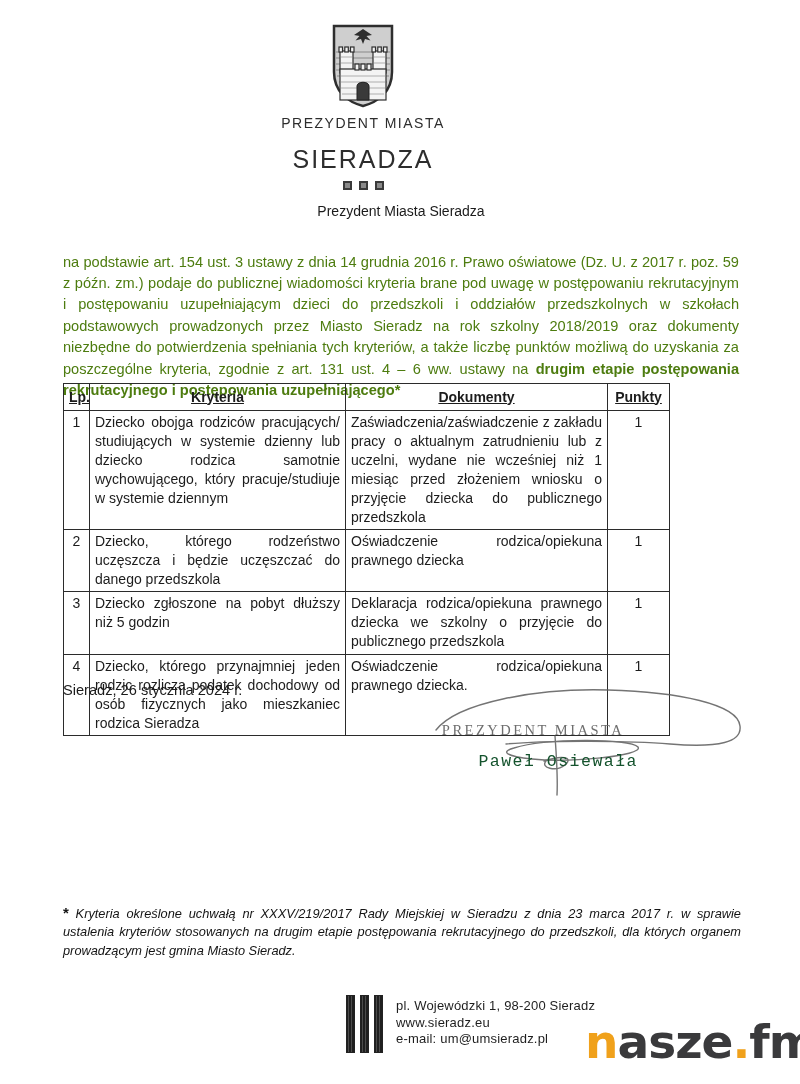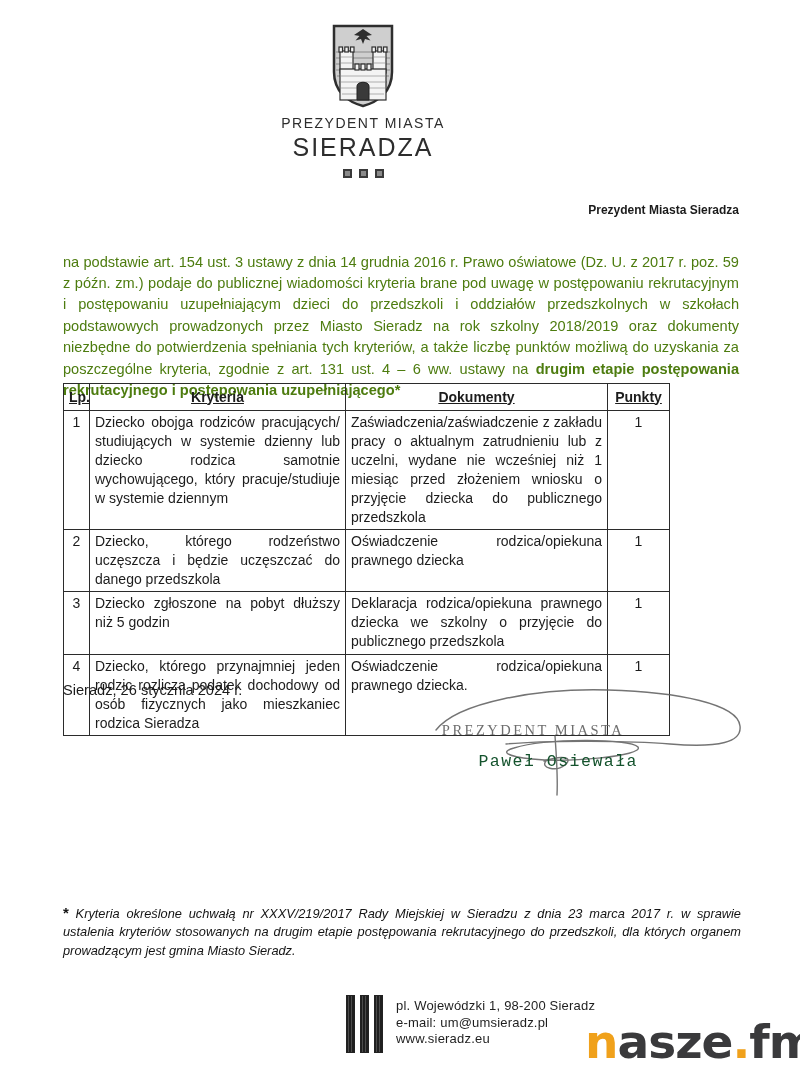--- a/index.html
+++ b/index.html
@@ -15,32 +15,32 @@
   .letterhead{
     position:absolute;top:24px;left:0;width:726px;
     text-align:center;
   }
   .crest{display:block;margin:0 auto;}
   .office-line1{
     margin-top:7px;
     font-size:14px;letter-spacing:1.5px;color:#2d2d2d;font-weight:400;
   }
   .office-line2{
-    margin-top:2px;
+    margin-top:14px;
     font-size:25px;letter-spacing:2px;color:#2d2d2d;font-weight:400;
   }
   .squares{margin-top:7px;display:flex;justify-content:center;gap:7px;}
   .squares span{
     display:block;width:9px;height:9px;
     background:#8a8a8a;border:2.5px solid #3a3a3a;box-sizing:border-box;
   }
   
   .doc-title{
     position:absolute;top:203px;left:63px;width:676px;
-    text-align:right;font-weight:700;font-size:12px;color:#1b1b1b;
+    text-align:center;font-weight:400;font-size:14px;color:#1b1b1b;
   }
   
   .intro{
     position:absolute;top:237px;left:63px;width:676px;
     font-size:14.6px;line-height:21.4px;text-align:justify;color:#4d7c0f;
   }
   .intro b{font-weight:700;}
   
   .criteria-table{
     position:absolute;top:383px;left:63px;
@@ -240,20 +240,20 @@
   <p class="footnote"><span class="asterisk">*</span><span> Kryteria określone uchwałą nr XXXV/219/2017 Rady Miejskiej w Sieradzu z dnia 23 marca 2017 r. w sprawie ustalenia kryteriów stosowanych na drugim etapie postępowania rekrutacyjnego do przedszkoli, dla których organem prowadzącym jest gmina Miasto Sieradz.</span></p>
 
   <div class="footer">
     <div class="footer-bars">
       <i></i>
         <i></i>
         <i></i>
     </div>
     <div class="footer-address">
       <div>pl. Wojewódzki 1, 98-200 Sieradz</div>
+      <div>www.sieradz.eu</div>
       <div>e-mail: um@umsieradz.pl</div>
-      <div>www.sieradz.eu</div>
     </div>
   </div>
 
   <div class="watermark"><span class="wm-orange">n</span><span class="wm-dark">asze</span><span class="wm-orange">.</span><span class="wm-dark">fm</span></div>
 
 </div>
 
 </body></html>

